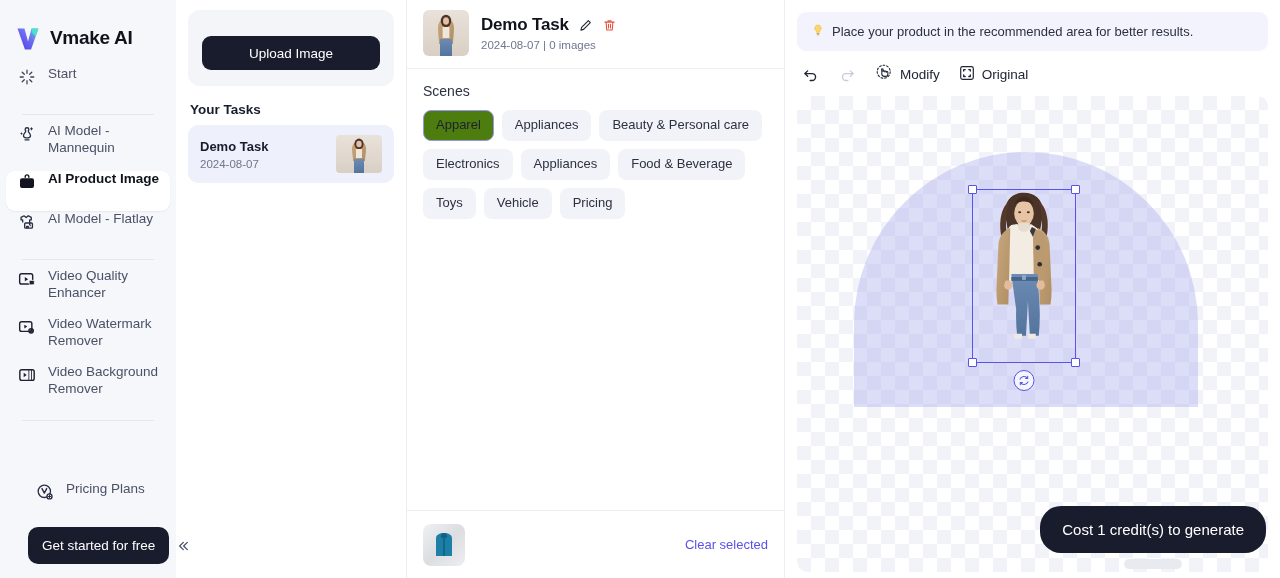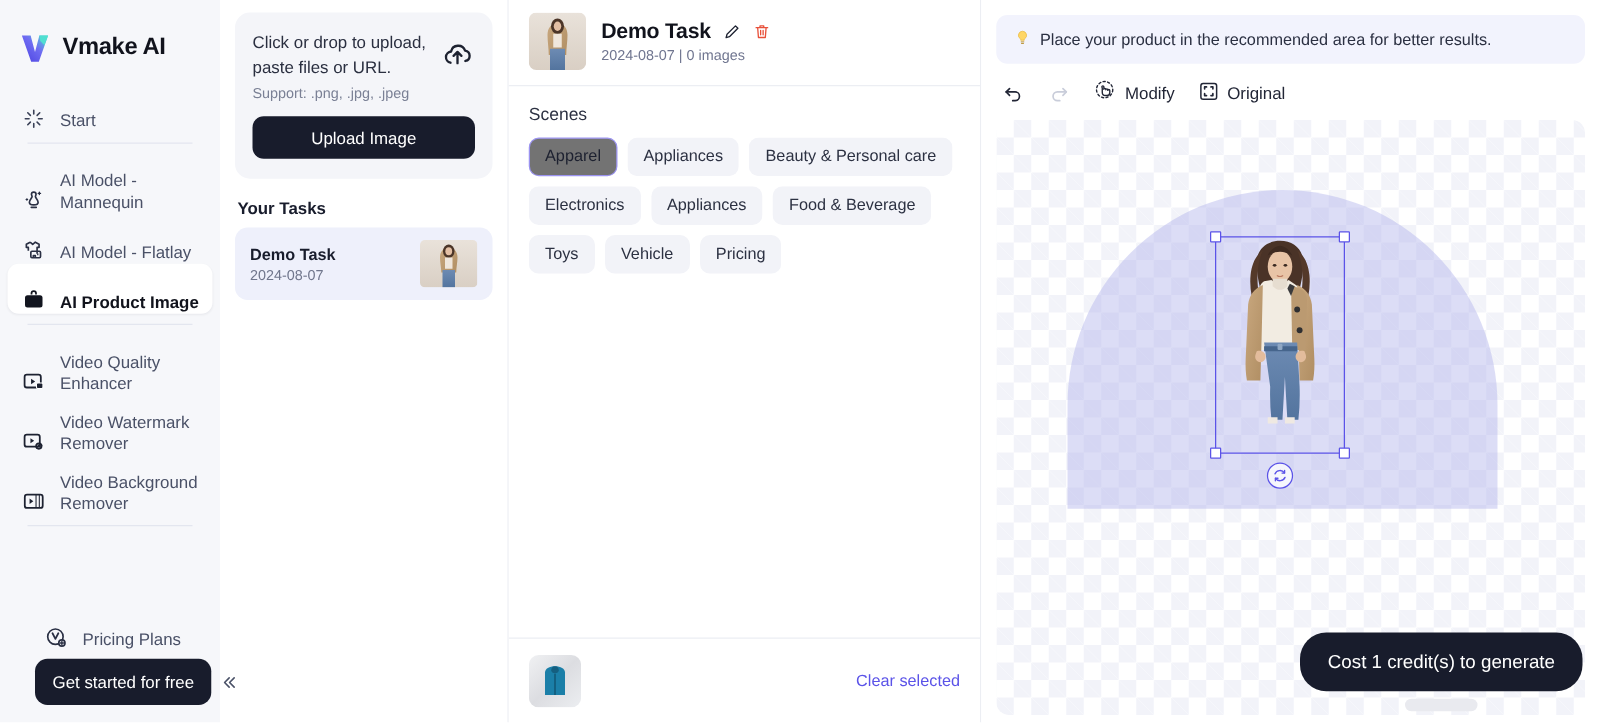--- a/index.html
+++ b/index.html
@@ -25,21 +25,21 @@
   .brand {
     display: flex; align-items: center; gap: 8px;
     padding: 20px 0 0 14px; height: 56px;
   }
   .brand-logo { width: 28px; height: 28px; display:block; }
   .brand-name {
     font-size: 19px; font-weight: 700; letter-spacing: -0.3px; color: #11131c;
   }
   .nav { padding: 10px 6px 0 6px; }
   .nav-item {
-    display: flex; align-items: flex-end; gap: 10px;
+    display: flex; align-items: flex-start; gap: 10px;
     height: 40px; padding: 0 10px;
     border-radius: 9px;
     cursor: pointer;
     color: #4a5167;
     font-size: 13.5px;
     line-height: 1.25;
   }
   .nav-item.tall { height: 48px; }
   .nav-item .label { white-space: pre-line; }
   .nav-item.active {
@@ -130,21 +130,21 @@
   .chips { display: flex; flex-wrap: wrap; gap: 8px; }
   .chip {
     background: #f2f3f8; color: #2c3142;
     border: 1px solid transparent;
     border-radius: 8px;
     padding: 7px 12px;
     font-size: 13px; cursor: pointer;
     white-space: nowrap; line-height: 1.15;
   }
   .chip.selected {
-    background: #737373;
+    background: #4d7c0f;
     border-color: #9b93f0;
     color: #1d2130;
   }
 
   .center-footer {
     border-top: 1px solid #eceef3;
     height: 68px; flex: 0 0 68px;
     display: flex; align-items: center; justify-content: space-between;
     padding: 0 16px;
   }
@@ -296,42 +296,42 @@
             <path d="M12 4.5c-1.4 0-2.2 1-2.2 2 0 .9.6 1.4.6 2.2 0 1.6-2.6 2.8-2.6 5.4 0 1.6 1.9 2.6 4.2 2.6s4.2-1 4.2-2.6c0-2.6-2.6-3.8-2.6-5.4 0-.8.6-1.3.6-2.2 0-1-.8-2-2.2-2z"></path>
             <path d="M9.6 19h4.8"></path>
             <path d="M17.4 4.6v2.2M16.3 5.7h2.2" stroke-width="1.3"></path>
             <path d="M5.4 10.8v1.4M4.7 11.5h1.4" stroke-width="1.2"></path>
           </svg>
         </span>
         <span class="label">AI Model -
 Mannequin</span>
       </div>
 
+      <div class="nav-item active">
+        <span class="nav-icon">
+          <svg width="20" height="20" viewBox="0 0 24 24" fill="#12151f">
+            <path d="M9 5.6a3 3 0 0 1 6 0v1.2h-1.7V5.6a1.3 1.3 0 0 0-2.6 0v1.2H9z"></path>
+            <rect x="3.6" y="7.4" width="16.8" height="11.8" rx="2.4"></rect>
+          </svg>
+        </span>
+        <span class="label">AI Product Image</span>
+      </div>
+
       <div class="nav-item">
         <span class="nav-icon">
           <svg width="20" height="20" viewBox="0 0 24 24" fill="none" stroke="#2a3044" stroke-width="1.6" stroke-linejoin="round">
             <path d="M8.5 4.5 11 6.6l2.5-2.1 3.6 2v3h-1.9v6.2"></path>
             <path d="M8.5 4.5 4.9 6.5v3h1.9v3.2"></path>
             <rect x="9.2" y="13.2" width="9.3" height="6.2" rx="1.1"></rect>
             <path d="M11.6 19.4v-2.1h1.9v2.1M15.2 16.2h1.3"></path>
           </svg>
         </span>
         <span class="label">AI Model - Flatlay</span>
       </div>
 
-      <div class="nav-item active">
-        <span class="nav-icon">
-          <svg width="20" height="20" viewBox="0 0 24 24" fill="#12151f">
-            <path d="M9 5.6a3 3 0 0 1 6 0v1.2h-1.7V5.6a1.3 1.3 0 0 0-2.6 0v1.2H9z"></path>
-            <rect x="3.6" y="7.4" width="16.8" height="11.8" rx="2.4"></rect>
-          </svg>
-        </span>
-        <span class="label">AI Product Image</span>
-      </div>
-
       <div class="nav-sep"></div>
 
       <div class="nav-item tall">
         <span class="nav-icon">
           <svg width="20" height="20" viewBox="0 0 24 24" fill="none" stroke="#1d2231" stroke-width="1.7" stroke-linejoin="round">
             <rect x="3.2" y="5.6" width="15.6" height="12.4" rx="2.2"></rect>
             <path d="M9.4 9.6l4 2.6-4 2.6z" fill="#1d2231" stroke="none"></path>
             <rect x="14.6" y="13.6" width="6.2" height="5.4" rx="1.3" fill="#1d2231" stroke="#fff" stroke-width="1"></rect>
           </svg>
         </span>
@@ -387,32 +387,20 @@
             <path d="M12.5 6.5 7 12l5.5 5.5M18.5 6.5 13 12l5.5 5.5"></path>
           </svg>
         </span>
       </div>
     </div>
   </aside>
 
   <section class="tasks-panel">
 
     <div class="upload-box">
-      <div class="upload-head">
-        <div>
-          <div class="upload-title">Click or drop to upload, paste files or URL.</div>
-          <div class="upload-support">Support: .png, .jpg, .jpeg</div>
-        </div>
-        <span class="upload-cloud">
-          <svg width="28" height="28" viewBox="0 0 24 24" fill="none" stroke="#1d2231" stroke-width="1.6" stroke-linecap="round" stroke-linejoin="round">
-            <path d="M7.2 17.3A3.9 3.9 0 0 1 7.6 9.6a5 5 0 0 1 9.6-.6 3.6 3.6 0 0 1 .2 7.1"></path>
-            <path d="M12 17.6V10M9.3 12.6 12 9.9l2.7 2.7"></path>
-          </svg>
-        </span>
-      </div>
       <button class="upload-btn">Upload Image</button>
     </div>
 
     <div class="tasks-title">Your Tasks</div>
 
     <div class="task-card">
       <div>
         <div class="task-name">Demo Task</div>
         <div class="task-date">2024-08-07</div>
       </div>

